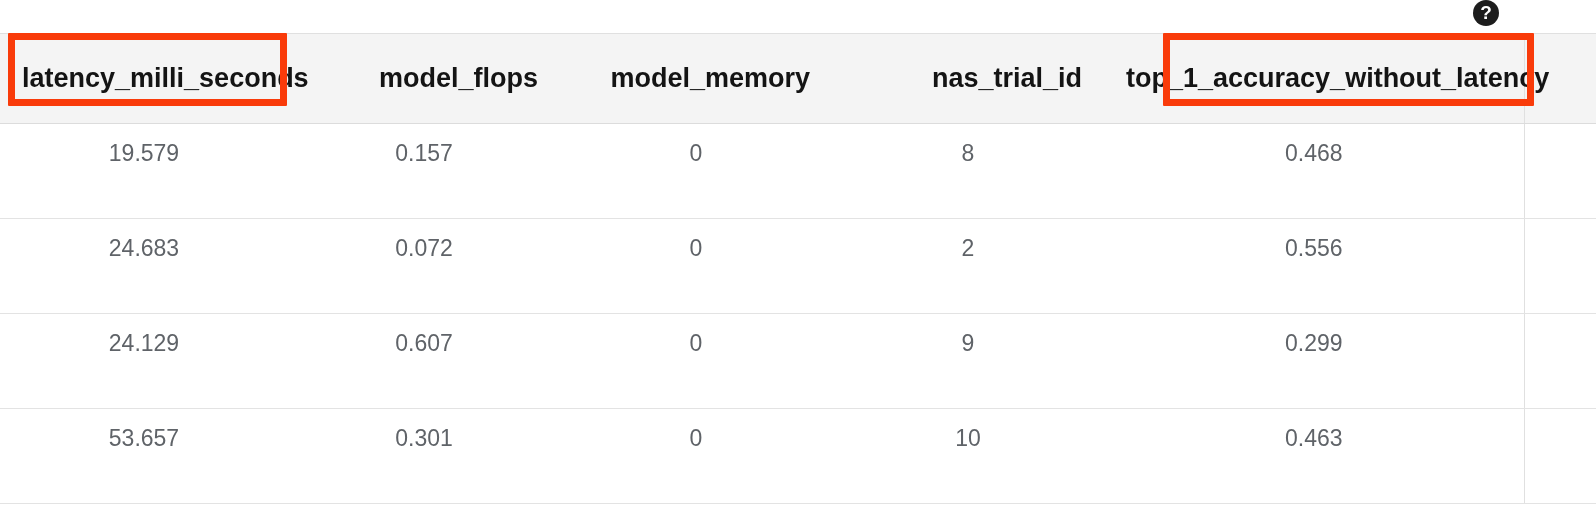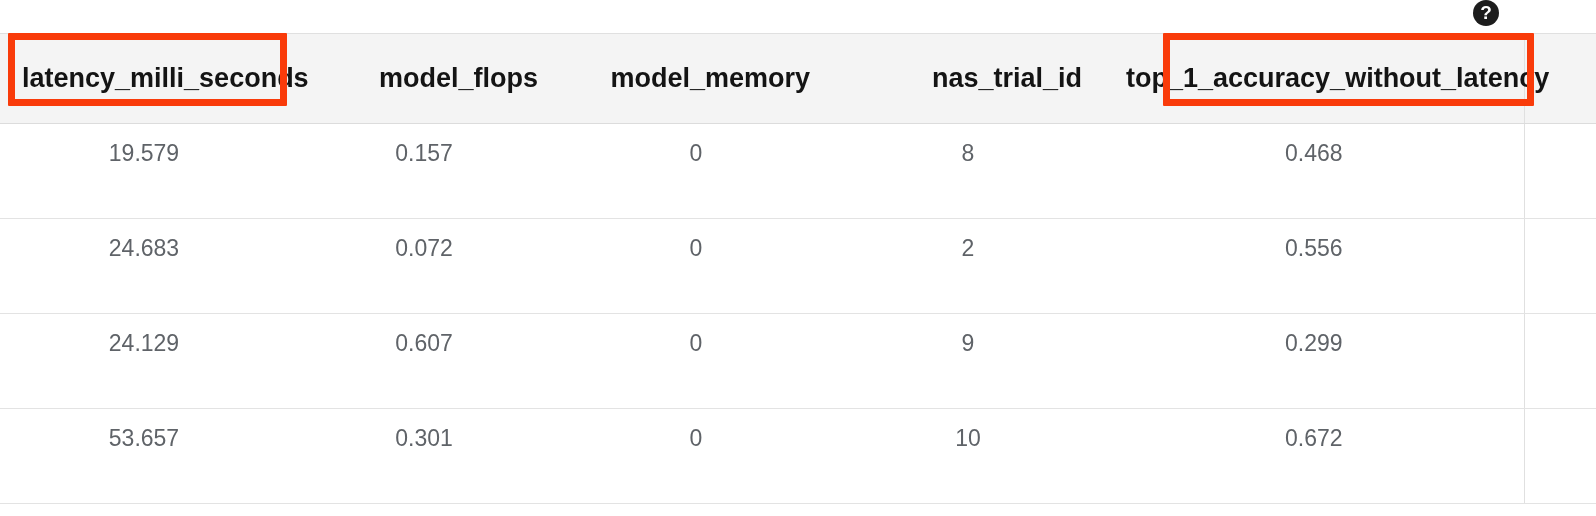--- a/index.html
+++ b/index.html
@@ -216,21 +216,21 @@
         <td>
           <span class="cellval">0.301</span>
         </td>
         <td>
           <span class="cellval">0</span>
         </td>
         <td>
           <span class="cellval">10</span>
         </td>
         <td>
-          <span class="cellval">0.672</span>
+          <span class="cellval">0.463</span>
         </td>
         <td class="sep">
           <span class="cellval"></span>
         </td>
       </tr>
 
     </tbody>
   </table>
 
   <div class="annot-box" id="annot-latency"></div>

